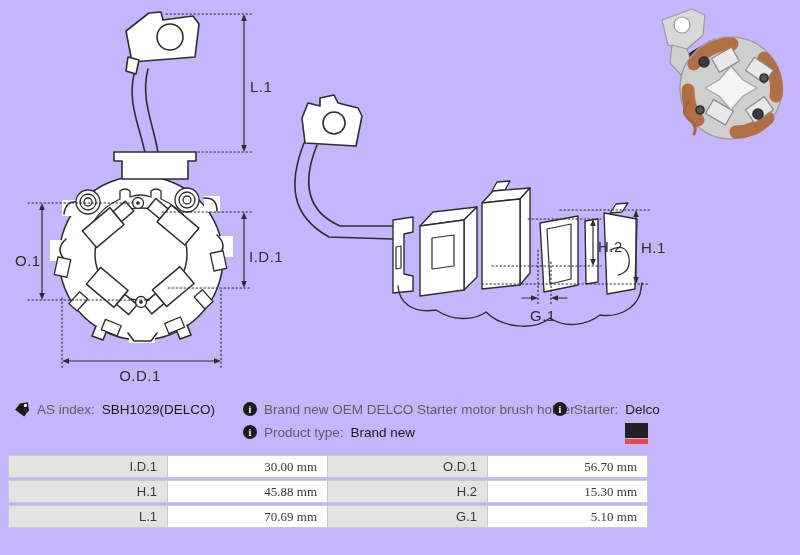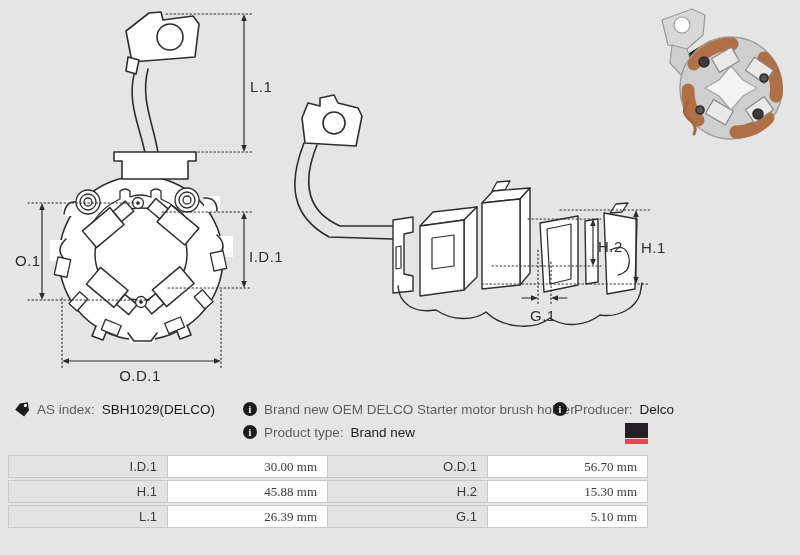--- a/index.html
+++ b/index.html
@@ -1,16 +1,16 @@
 <!DOCTYPE html>
 <html><head>
 <meta charset="utf-8">
 <style>
   html,body{margin:0;padding:0;background:#fff;}
-  #stage{position:relative;width:800px;height:555px;background:#e5e5e5;overflow:hidden;
+  #stage{position:relative;width:800px;height:555px;background:#c4b5fd;overflow:hidden;
          font-family:"Liberation Sans",sans-serif;color:#1b1b1b;}
   svg{display:block;}
   .dim{font-family:"Liberation Sans",sans-serif;font-size:15px;fill:#2e2e2e;letter-spacing:.5px;}
   
   .info-item{position:absolute;display:flex;align-items:flex-start;gap:7px;font-size:13.5px;white-space:nowrap;}
   .info-label{color:#5e5e5e;}
   .info-value{color:#1a1a1a;font-weight:400;}
   .premium{color:#1b4ba4;font-weight:700;letter-spacing:.3px;}
   .iicon{width:14px;height:14px;border-radius:50%;background:#1c1c1c;color:#fff;
          display:inline-flex;align-items:center;justify-content:center;
@@ -242,21 +242,21 @@
   </div>
 
   <div class="info-item" style="left:243px;top:425px;">
     <span class="iicon">i</span>
     <span class="info-label">Product type:</span>
     <span class="info-value">Brand new</span>
   </div>
 
   <div class="info-item" style="left:553px;top:402px;">
     <span class="iicon">i</span>
-    <span class="info-label">Producer:</span>
+    <span class="info-label">Starter:</span>
     <span class="info-value">Delco</span>
   </div>
 
   <div class="logo-mark">
     <div class="logo-black" style="background:#252025;"></div>
     <div class="logo-red" style="background:#e84750;"></div>
   </div>
 
   <table class="spec-table">
     <colgroup>
@@ -273,20 +273,20 @@
         <td class="cell-value">56.70 mm</td>
       </tr>
       <tr>
         <td class="cell-label">H.1</td>
         <td class="cell-value">45.88 mm</td>
         <td class="cell-label">H.2</td>
         <td class="cell-value">15.30 mm</td>
       </tr>
       <tr>
         <td class="cell-label">L.1</td>
-        <td class="cell-value">26.39 mm</td>
+        <td class="cell-value">70.69 mm</td>
         <td class="cell-label">G.1</td>
         <td class="cell-value">5.10 mm</td>
       </tr>
     </tbody>
   </table>
 
 </div>
 
 </body></html>

